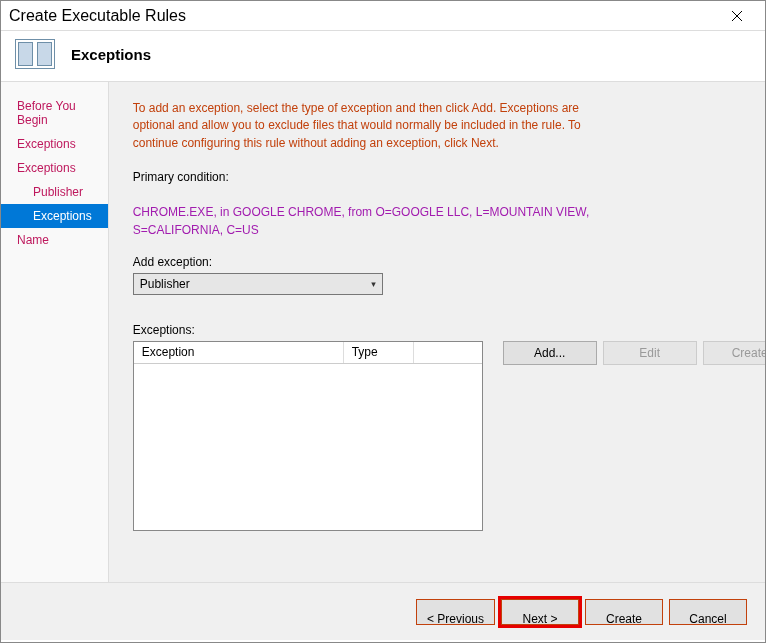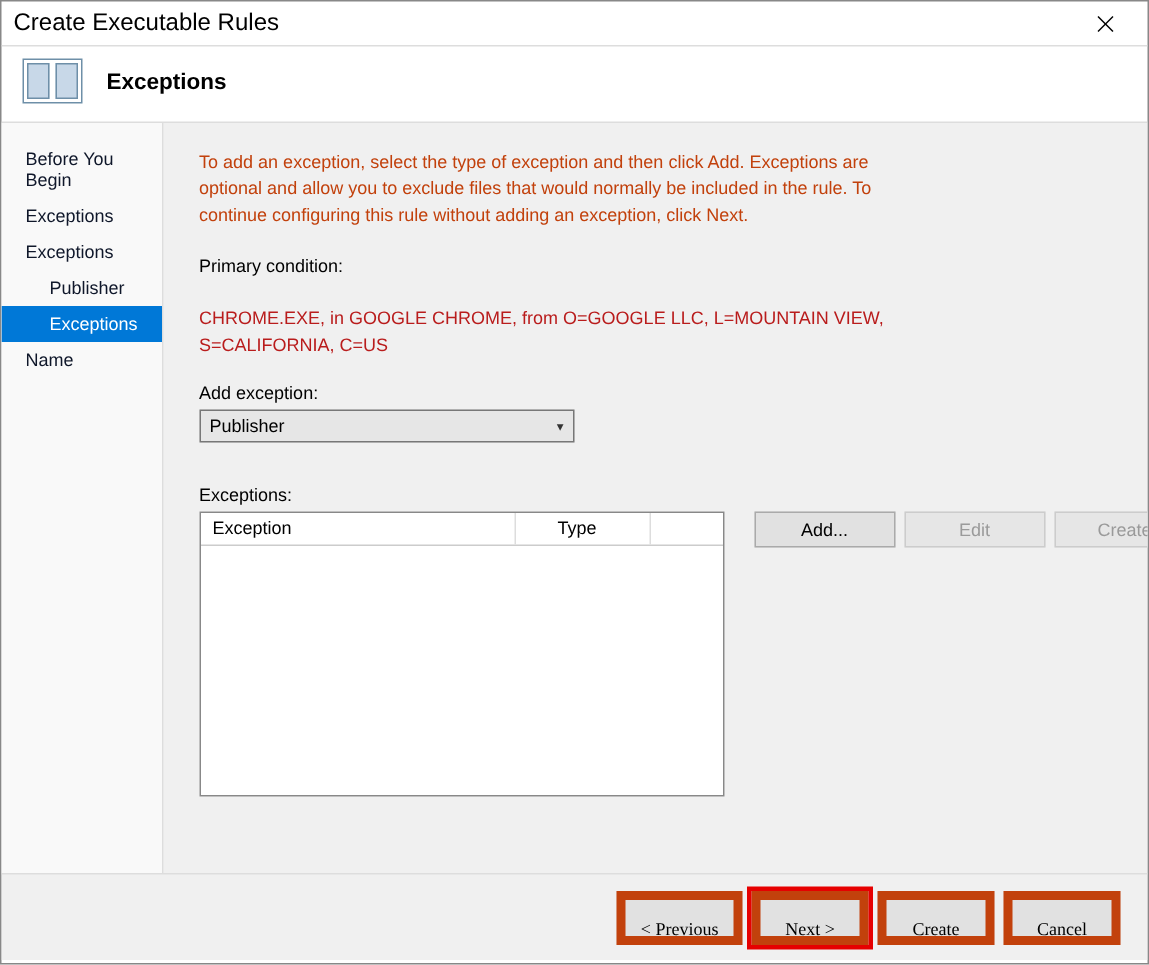--- a/index.html
+++ b/index.html
@@ -63,21 +63,21 @@
   background: #f0f0f0;
 }
 .sidebar {
   width: 182px;
   background: #f9f9f9;
   border-right: 1px solid #ddd;
   padding-top: 12px;
 }
 .sidebar .item {
   padding: 5px 16px;
-  color: #0f172a;
+  color: #be185d;
   cursor: pointer;
   font-size: 12px;
 }
 .sidebar .item.child { padding-left: 32px; }
 .sidebar .item.selected {
   background: #0078d7;
   color: #fff;
 }
 .content {
   flex: 1;
@@ -87,21 +87,21 @@
 .desc {
   font-size: 12px;
   line-height: 1.45;
   color: #c2410c;
   margin-bottom: 18px;
   max-width: 490px;
 }
 .primary-label { font-size: 12px; margin-bottom: 20px; }
 .primary-value {
   font-size: 12px;
-  color: #b91c1c;
+  color: #a21caf;
   max-width: 490px;
   line-height: 1.45;
   margin-bottom: 16px;
 }
 .add-label { font-size: 12px; margin-bottom: 4px; }
 .combo {
   width: 250px;
   height: 22px;
   background: #e6e6e6;
   border: 1px solid #777;
@@ -134,21 +134,21 @@
   height: 22px;
   background: #fff;
   border-bottom: 1px solid #ccc;
 }
 .exc-th {
   padding: 3px 8px;
   font-size: 12px;
   border-right: 1px solid #ddd;
 }
 .exc-th.c1 { width: 210px; }
-.exc-th.c2 { width: 70px; margin-left: 20px; }
+.exc-th.c2 { width: 70px; }
 .exc-th.c3 { flex: 1; border-right: none; }
 .side-btns { display: flex; flex-direction: row; gap: 6px; }
 .side-btn {
   width: 94px;
   height: 24px;
   background: #e1e1e1;
   border: 1px solid #aaa;
   font-size: 12px;
   cursor: pointer;
   font-family: inherit;
@@ -180,24 +180,24 @@
   align-items: center;
   justify-content: flex-end;
   padding: 0 18px;
   gap: 6px;
   background: #f0f0f0;
 }
 .footer-btn {
   min-width: 78px;
   height: 24px;
   background: #e1e1e1;
-  border: 6px solid #c2410c;
-  font-size: 12px;
-  cursor: pointer;
-  font-family: Liberation Serif, serif;
+  border: 1px solid #c2410c;
+  font-size: 12px;
+  cursor: pointer;
+  font-family: Liberation Sans, sans-serif;
   padding: 12px 10px;
 }
 .footer-btn.highlight {
   outline: 3px solid #e60000;
   outline-offset: 0;
 }
 </style>
 </head>
 <body>
 

